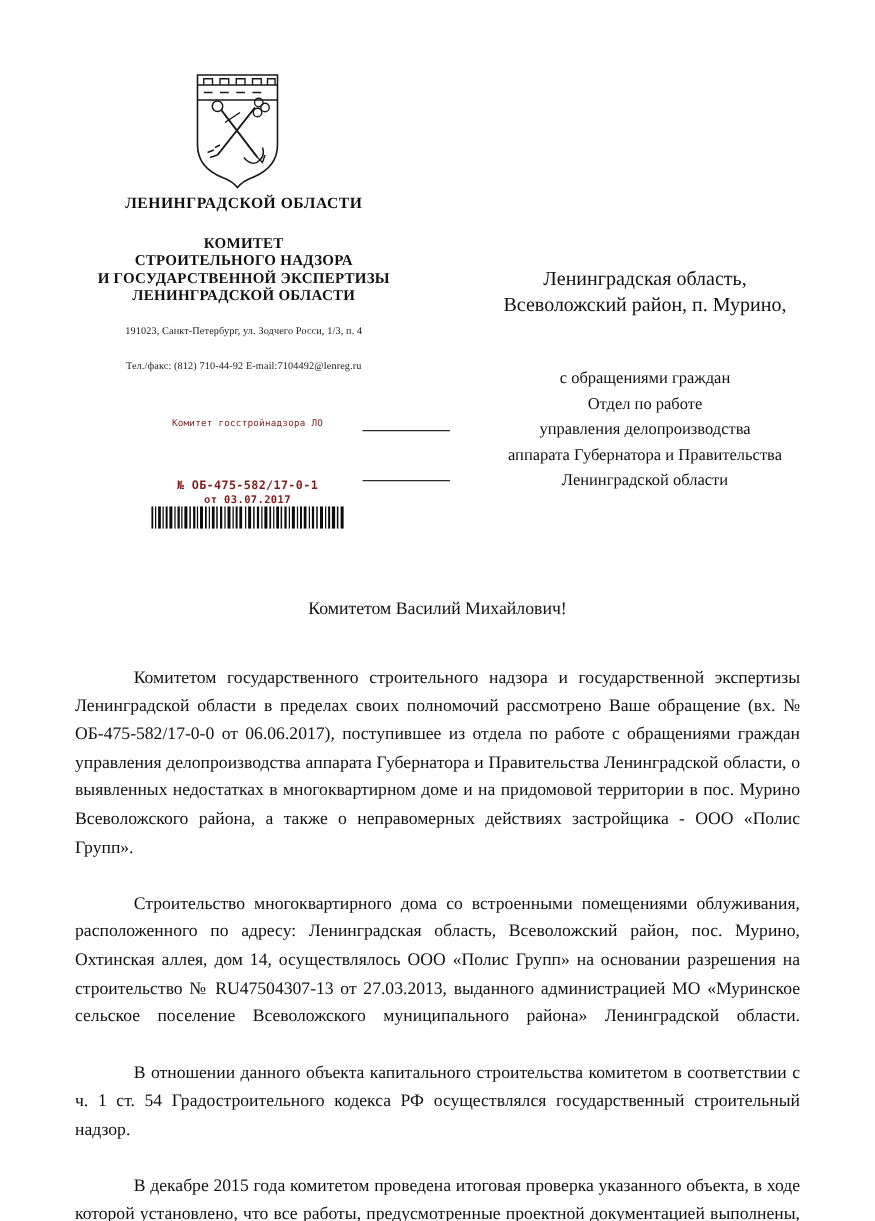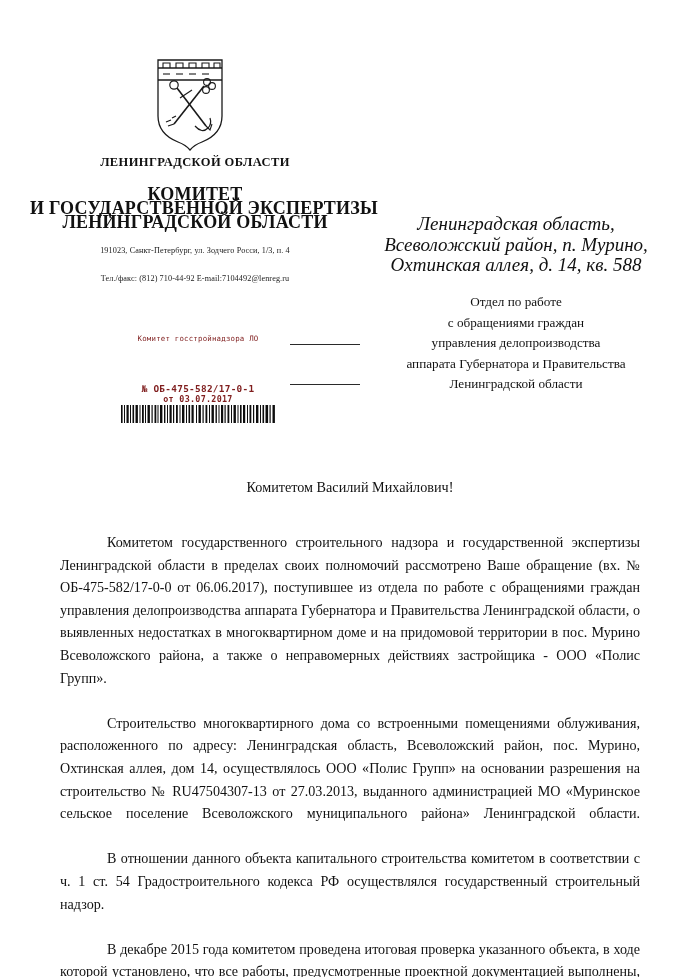--- a/index.html
+++ b/index.html
@@ -45,21 +45,21 @@
   }
   .admin-line {
     font-family: "Liberation Serif", "DejaVu Serif", serif;
     font-size: 12.5px;
     font-weight: bold;
     letter-spacing: 0.4px;
     line-height: 14.5px;
   }
   .committee {
     margin-top: 17px;
-    font-size: 18px;
+    font-size: 12px;
     font-weight: bold;
     line-height: 14.2px;
     letter-spacing: 0.2px;
   }
   .committee div { white-space: nowrap; }
   .postal {
     margin-top: 16px;
     font-size: 8.2px;
     line-height: 11px;
     letter-spacing: 0.1px;
@@ -117,23 +117,22 @@
   .rule-a { left: 290px; top: 344px; width: 70px; height: 1.3px; }
   .rule-b { left: 290px; top: 384px; width: 70px; height: 1.3px; }
 
   
   .addressee {
     position: absolute;
     left: 360px;
     top: 214px;
     width: 312px;
     text-align: center;
-    font-size: 19px;
+    font-size: 16px;
     line-height: 20.5px;
-    font-style: italic;
   }
   .addressee2 {
     position: absolute;
     left: 352px;
     top: 292px;
     width: 328px;
     text-align: center;
     font-size: 13.2px;
     line-height: 20.5px;
   }
@@ -216,20 +215,21 @@
       </g>
     </svg>
   </div>
 
   <div class="letterhead">
     <div class="admin-line">
       <div>ЛЕНИНГРАДСКОЙ ОБЛАСТИ</div>
     </div>
     <div class="committee">
       <div>КОМИТЕТ</div>
+      <div>СТРОИТЕЛЬНОГО НАДЗОРА</div>
       <div>И ГОСУДАРСТВЕННОЙ ЭКСПЕРТИЗЫ</div>
       <div>ЛЕНИНГРАДСКОЙ ОБЛАСТИ</div>
     </div>
     <div class="postal">191023, Санкт-Петербург, ул. Зодчего Росси, 1/3, п. 4</div>
     <div class="contact">Тел./факс: (812) 710-44-92 E-mail:7104492@lenreg.ru</div>
   </div>
 
   <div class="stamp">
     <div class="stamp-line1">Комитет госстройнадзора ЛО</div>
     <div class="stamp-line2">№ ОБ-475-582/17-0-1</div>
@@ -290,26 +290,25 @@
       </svg>
     </div>
   </div>
 
   <div class="rule rule-a"></div>
   <div class="rule rule-b"></div>
 
   <div class="addressee">
     <div>Ленинградская область,</div>
     <div>Всеволожский район, п. Мурино,</div>
-    <div>Охтинская аллея, д. 14, кв. 588</div>
   </div>
 
   <div class="addressee2">
+    <div>с обращениями граждан</div>
     <div>Отдел по работе</div>
-    <div>с обращениями граждан</div>
     <div>управления делопроизводства</div>
     <div>аппарата Губернатора и Правительства</div>
     <div>Ленинградской области</div>
   </div>
 
   <div class="salutation">Комитетом Василий Михайлович!</div>
 
   <div class="body-text">
     <p>Комитетом государственного строительного надзора и государственной экспертизы Ленинградской области в пределах своих полномочий рассмотрено Ваше обращение (вх. № ОБ-475-582/17-0-0 от 06.06.2017), поступившее из отдела по работе с обращениями граждан управления делопроизводства аппарата Губернатора и Правительства Ленинградской области, о выявленных недостатках в многоквартирном доме и на придомовой территории  в пос. Мурино Всеволожского района, а также о неправомерных действиях застройщика - ООО «Полис Групп».</p>
     <p>Строительство многоквартирного дома со встроенными помещениями облуживания, расположенного по адресу: Ленинградская область, Всеволожский район, пос. Мурино, Охтинская аллея, дом 14, осуществлялось ООО «Полис Групп» на основании разрешения на строительство № RU47504307-13 от 27.03.2013, выданного администрацией МО «Муринское сельское поселение Всеволожского муниципального района» Ленинградской области.</p>

